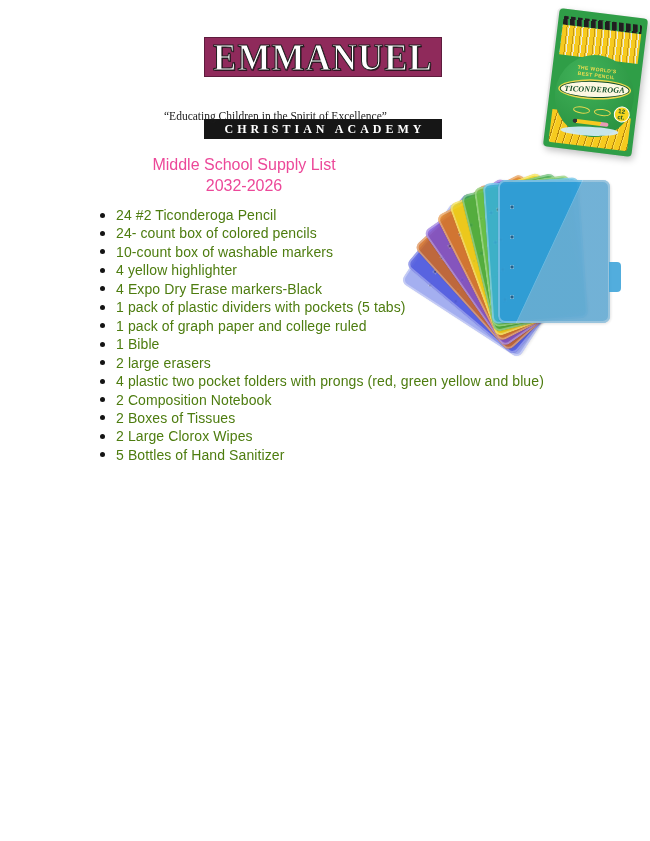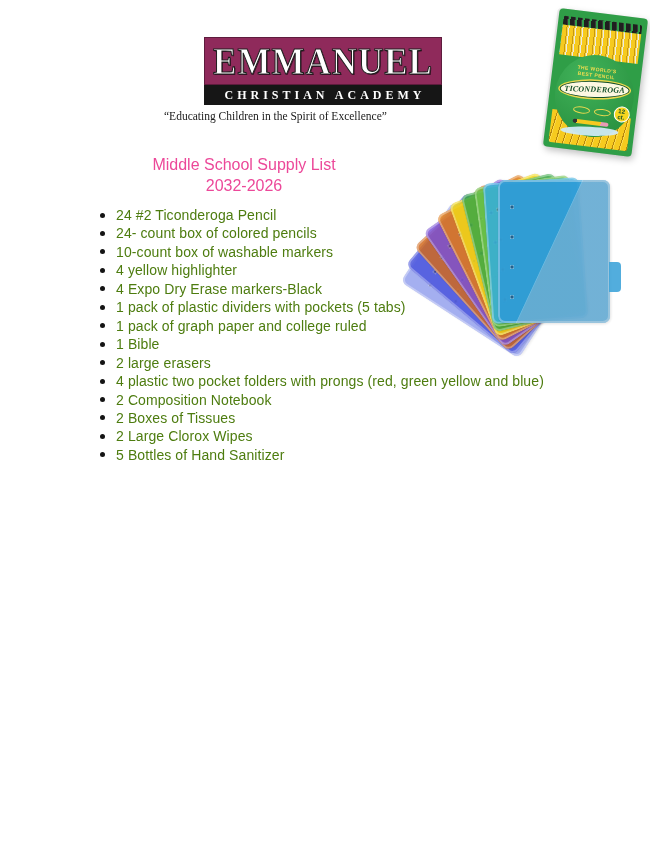--- a/index.html
+++ b/index.html
@@ -6,34 +6,34 @@
   html,body { background:#fff; }
   .page {
     position:relative; width:650px; height:841px; margin:0 auto;
     background:#ffffff; overflow:hidden;
     font-family:"Liberation Sans", sans-serif; color:#1c1c1c;
   }
 
   
   .logo { position:absolute; left:204px; top:37px; width:238px; }
   .logo-maroon {
-    height:48px; display:flex; align-items:center; justify-content:center;
+    height:40px; display:flex; align-items:center; justify-content:center;
     border:1px solid #5e1c3d;
   }
   .logo-emmanuel {
     font-family:"Liberation Serif", serif; font-weight:bold;
     font-size:35px; letter-spacing:1px; color:#ffffff;
     -webkit-text-stroke:1px #1d1d1d;
     text-shadow:1px 1px 0 rgba(0,0,0,0.55);
     transform:scaleY(1.1); line-height:1;
   }
   .logo-black {
     height:20px; background:#161616; display:flex; align-items:center; justify-content:center;
     font-family:"Liberation Serif", serif; font-weight:bold;
-    font-size:12px; letter-spacing:4px; color:#ffffff; padding-left:4px;
+    font-size:12px; letter-spacing:4px; color:#ffffff; padding-left:4px;margin-top:42px;
   }
   .logo-tagline {
     position:absolute; left:164px; top:110px; width:318px; text-align:left;
     font-family:"Liberation Serif", serif; 
     font-size:11.5px; color:#1a1a1a;
   }
 
   
   .pencil-box {
     position:absolute; left:551px; top:13px; width:89px; height:139px;

